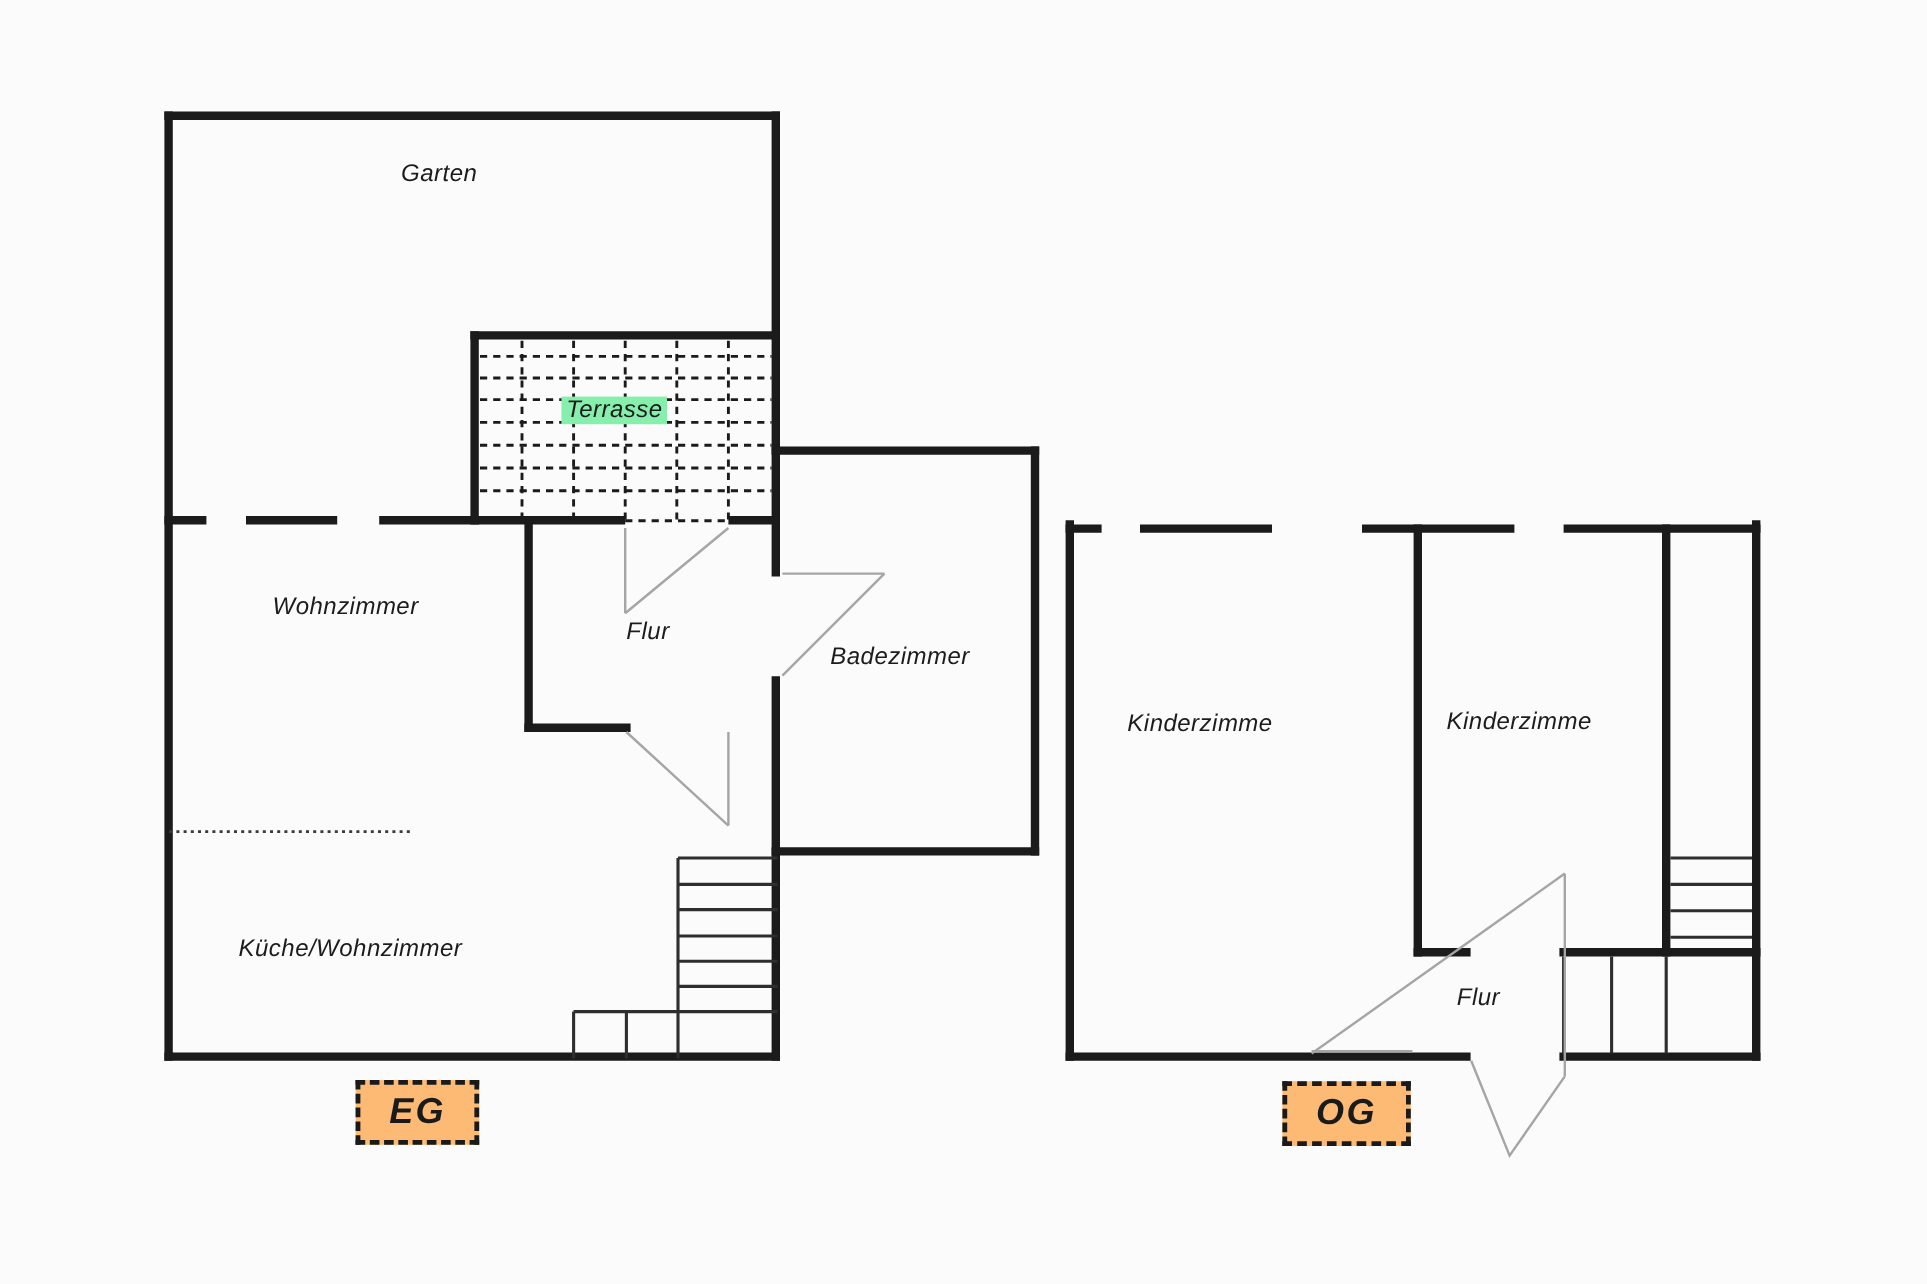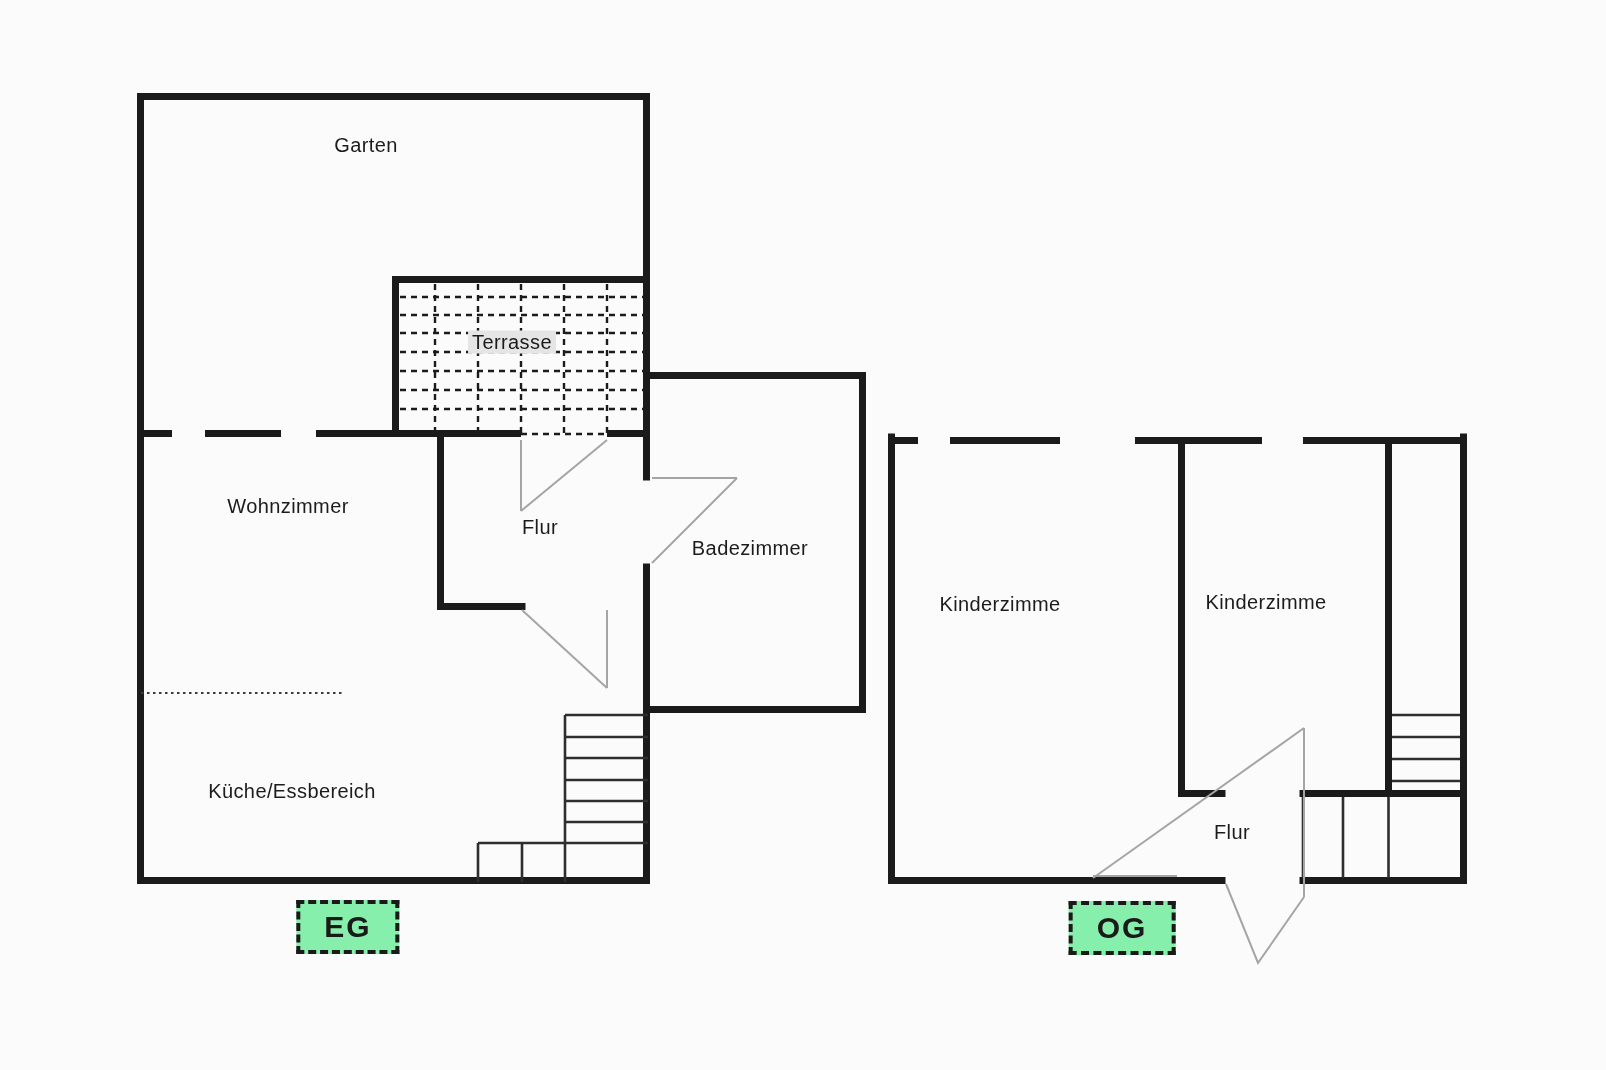--- a/index.html
+++ b/index.html
@@ -1,28 +1,28 @@
 <!DOCTYPE html>
 <html><head>
 <meta charset="utf-8">
 <style>
   html,body{margin:0;padding:0;background:#fbfbfb;}
   #canvas{
     position:relative;width:1576px;height:1070px;background:#fbfbfb;
-    font-family:"Liberation Sans","DejaVu Sans",sans-serif;overflow:hidden;
+    font-family:"Liberation Sans","DejaVu Sans",sans-serif;overflow:hidden;font-style:italic;
   }
   #plan-svg{position:absolute;left:0;top:0;width:1606px;height:1070px;}
   .room-label{
     position:absolute;transform:translate(-50%,-50%);
     font-size:20px;color:#1c1c1c;letter-spacing:.4px;white-space:nowrap;
   }
-  .room-label.on-grid{background:#e5e5e5;padding:0 4px;}
+  .room-label.on-grid{background:#86efac;padding:0 4px;}
   .floor-tag{
     position:absolute;transform:translate(-50%,-50%);
-    border:4px dashed #1a1a1a;background:#86efac;
+    border:4px dashed #1a1a1a;background:#fdba74;
     padding:6px 24px;font-size:30px;font-weight:bold;color:#1a1a1a;
     letter-spacing:2px;
   }
 </style>
 </head>
 <body>
 
 <div id="canvas">
 
   <svg id="plan-svg" viewBox="0 0 1606 1070" xmlns="http://www.w3.org/2000/svg">
@@ -149,21 +149,21 @@
   <div class="room-label" style="left:366px;top:145px;">Garten</div>
 
   <div class="room-label on-grid" style="left:512px;top:342px;">Terrasse</div>
 
   <div class="room-label" style="left:288px;top:506px;">Wohnzimmer</div>
 
   <div class="room-label" style="left:540px;top:527px;">Flur</div>
 
   <div class="room-label" style="left:750px;top:548px;">Badezimmer</div>
 
-  <div class="room-label" style="left:292px;top:791px;">Küche/Essbereich</div>
+  <div class="room-label" style="left:292px;top:791px;">Küche/Wohnzimmer</div>
 
   <div class="room-label" style="left:1000px;top:604px;">Kinderzimme</div>
 
   <div class="room-label" style="left:1252px;top:602px;margin-left:14px;">Kinderzimme</div>
 
   <div class="room-label" style="left:1232px;top:832px;">Flur</div>
 
   <div class="floor-tag" style="left:348px;top:927px;">EG</div>
 
   <div class="floor-tag" style="left:1122px;top:928px;">OG</div>

